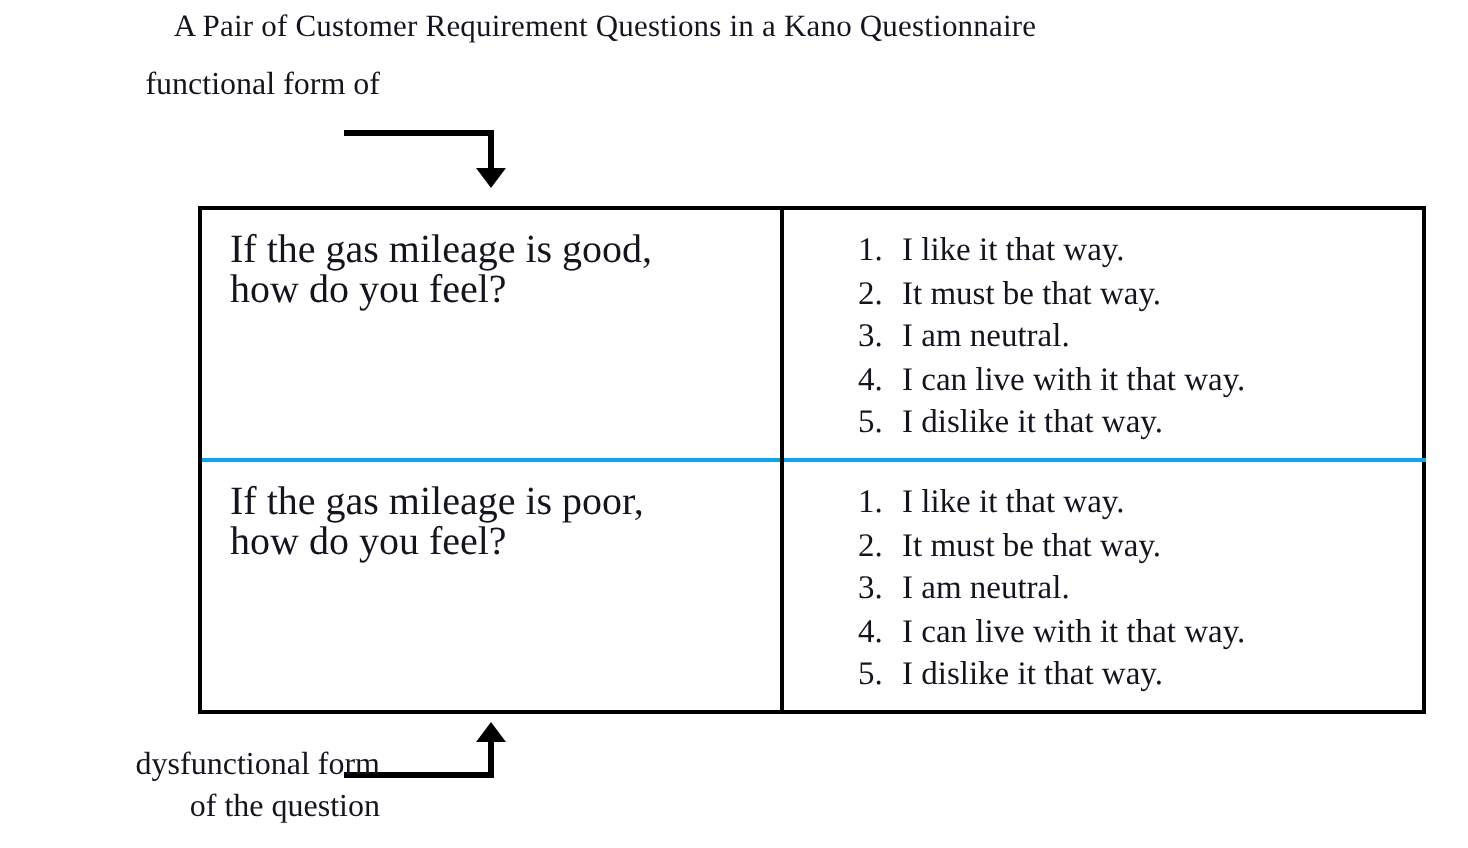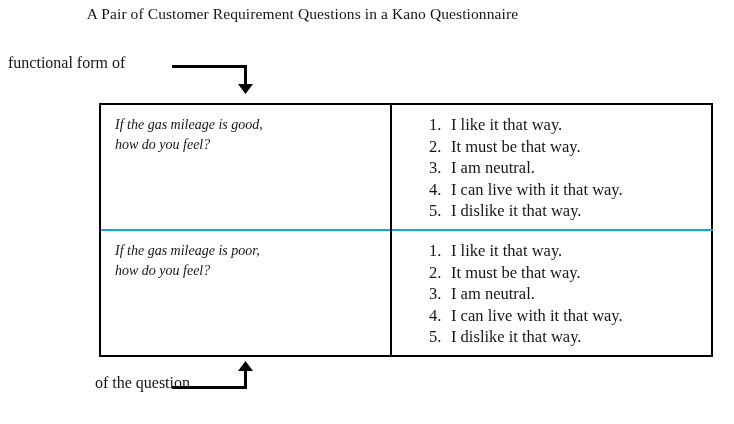--- a/index.html
+++ b/index.html
@@ -33,22 +33,22 @@
   
   .callout {
     position: absolute;
     font-size: 16px;
     line-height: 21px;
     color: #14141f;
     white-space: nowrap;
   }
   .callout-top {
     left: 8px;
-    top: 52px;
-    text-align: left;
+    top: 32px;
+    text-align: right;
     width: 182px;
   }
   .callout-bottom {
     left: 4px;
     top: 372px;
     text-align: right;
     width: 186px;
   }
   .callout .line2 { display: block; }
 
@@ -90,25 +90,24 @@
   }
   .col-question {
     width: 289px;
     border-right: 2px solid #000000 !important;
   }
   .col-answers {
     width: 321px;
   }
 
   .question-text {
-    font-size: 14px;
+    font-size: 20px;
     line-height: 20px;
     padding: 10px 0 0 14px;
     color: #14141f;
-    font-style: italic;
   }
   .question-text .line2 { display: block; }
 
   .answer-list {
     list-style: none;
     margin: 0;
     padding: 9px 0 0 0;
     font-size: 16.5px;
     line-height: 21.5px;
     color: #14141f;
@@ -143,20 +142,21 @@
     <path d="M 245.5 387.5 L 245.5 371" stroke="#000000" stroke-width="3" fill="none"></path>
     <polygon points="238,371 253,371 245.5,361" fill="#000000"></polygon>
   </g>
 </svg>
 
 <div class="callout callout-top">
   <span>functional form of</span>
 </div>
 
 <div class="callout callout-bottom">
+  <span>dysfunctional form</span>
   <span class="line2">of the question</span>
 </div>
 
 <div class="kano-table">
   <table>
     <tbody>
       <tr>
         <td class="col-question">
           <div class="question-text">
             <span>If the gas mileage is good,</span>

